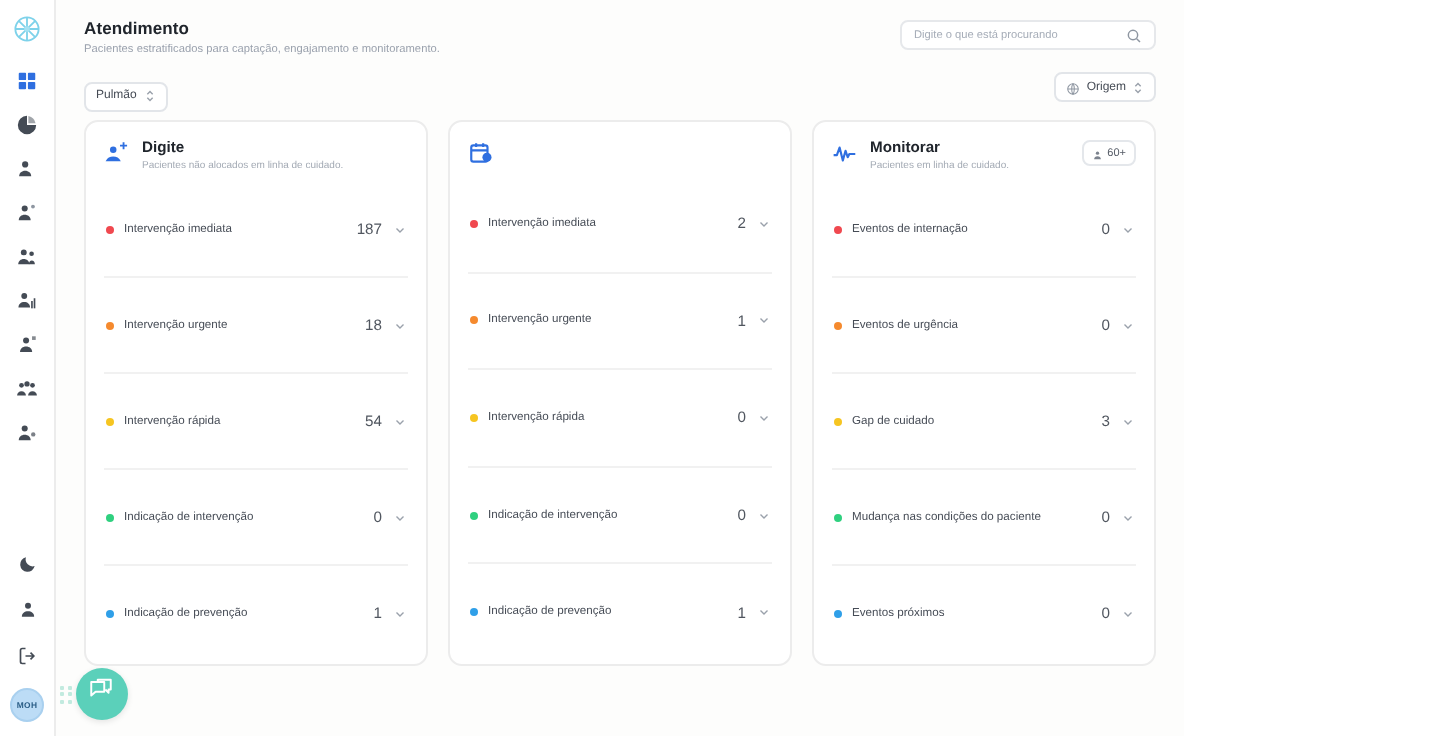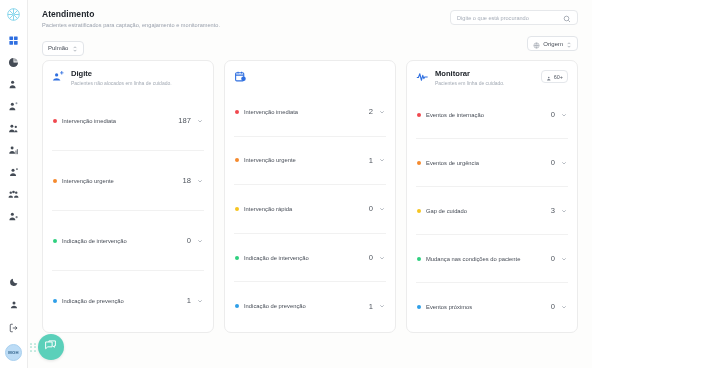--- a/index.html
+++ b/index.html
@@ -307,20 +307,30 @@
             <span class="dot" style="background:#f58a2e"></span>
             <span class="row-label">Intervenção urgente</span>
             <span class="row-value">18</span>
             <span class="chev">
               <svg width="6" height="6" viewBox="0 0 12 12" fill="none" stroke="#9aa1ab" stroke-width="1.4">
                   <path d="M2.5 4.5L6 8l3.5-3.5"></path>
                 </svg>
             </span>
           </div>
           <div class="row">
+            <span class="dot" style="background:#f6c521"></span>
+            <span class="row-label">Intervenção rápida</span>
+            <span class="row-value">54</span>
+            <span class="chev">
+              <svg width="6" height="6" viewBox="0 0 12 12" fill="none" stroke="#9aa1ab" stroke-width="1.4">
+                  <path d="M2.5 4.5L6 8l3.5-3.5"></path>
+                </svg>
+            </span>
+          </div>
+          <div class="row">
             <span class="dot" style="background:#2fd07f"></span>
             <span class="row-label">Indicação de intervenção</span>
             <span class="row-value">0</span>
             <span class="chev">
               <svg width="6" height="6" viewBox="0 0 12 12" fill="none" stroke="#9aa1ab" stroke-width="1.4">
                   <path d="M2.5 4.5L6 8l3.5-3.5"></path>
                 </svg>
             </span>
           </div>
           <div class="row">

